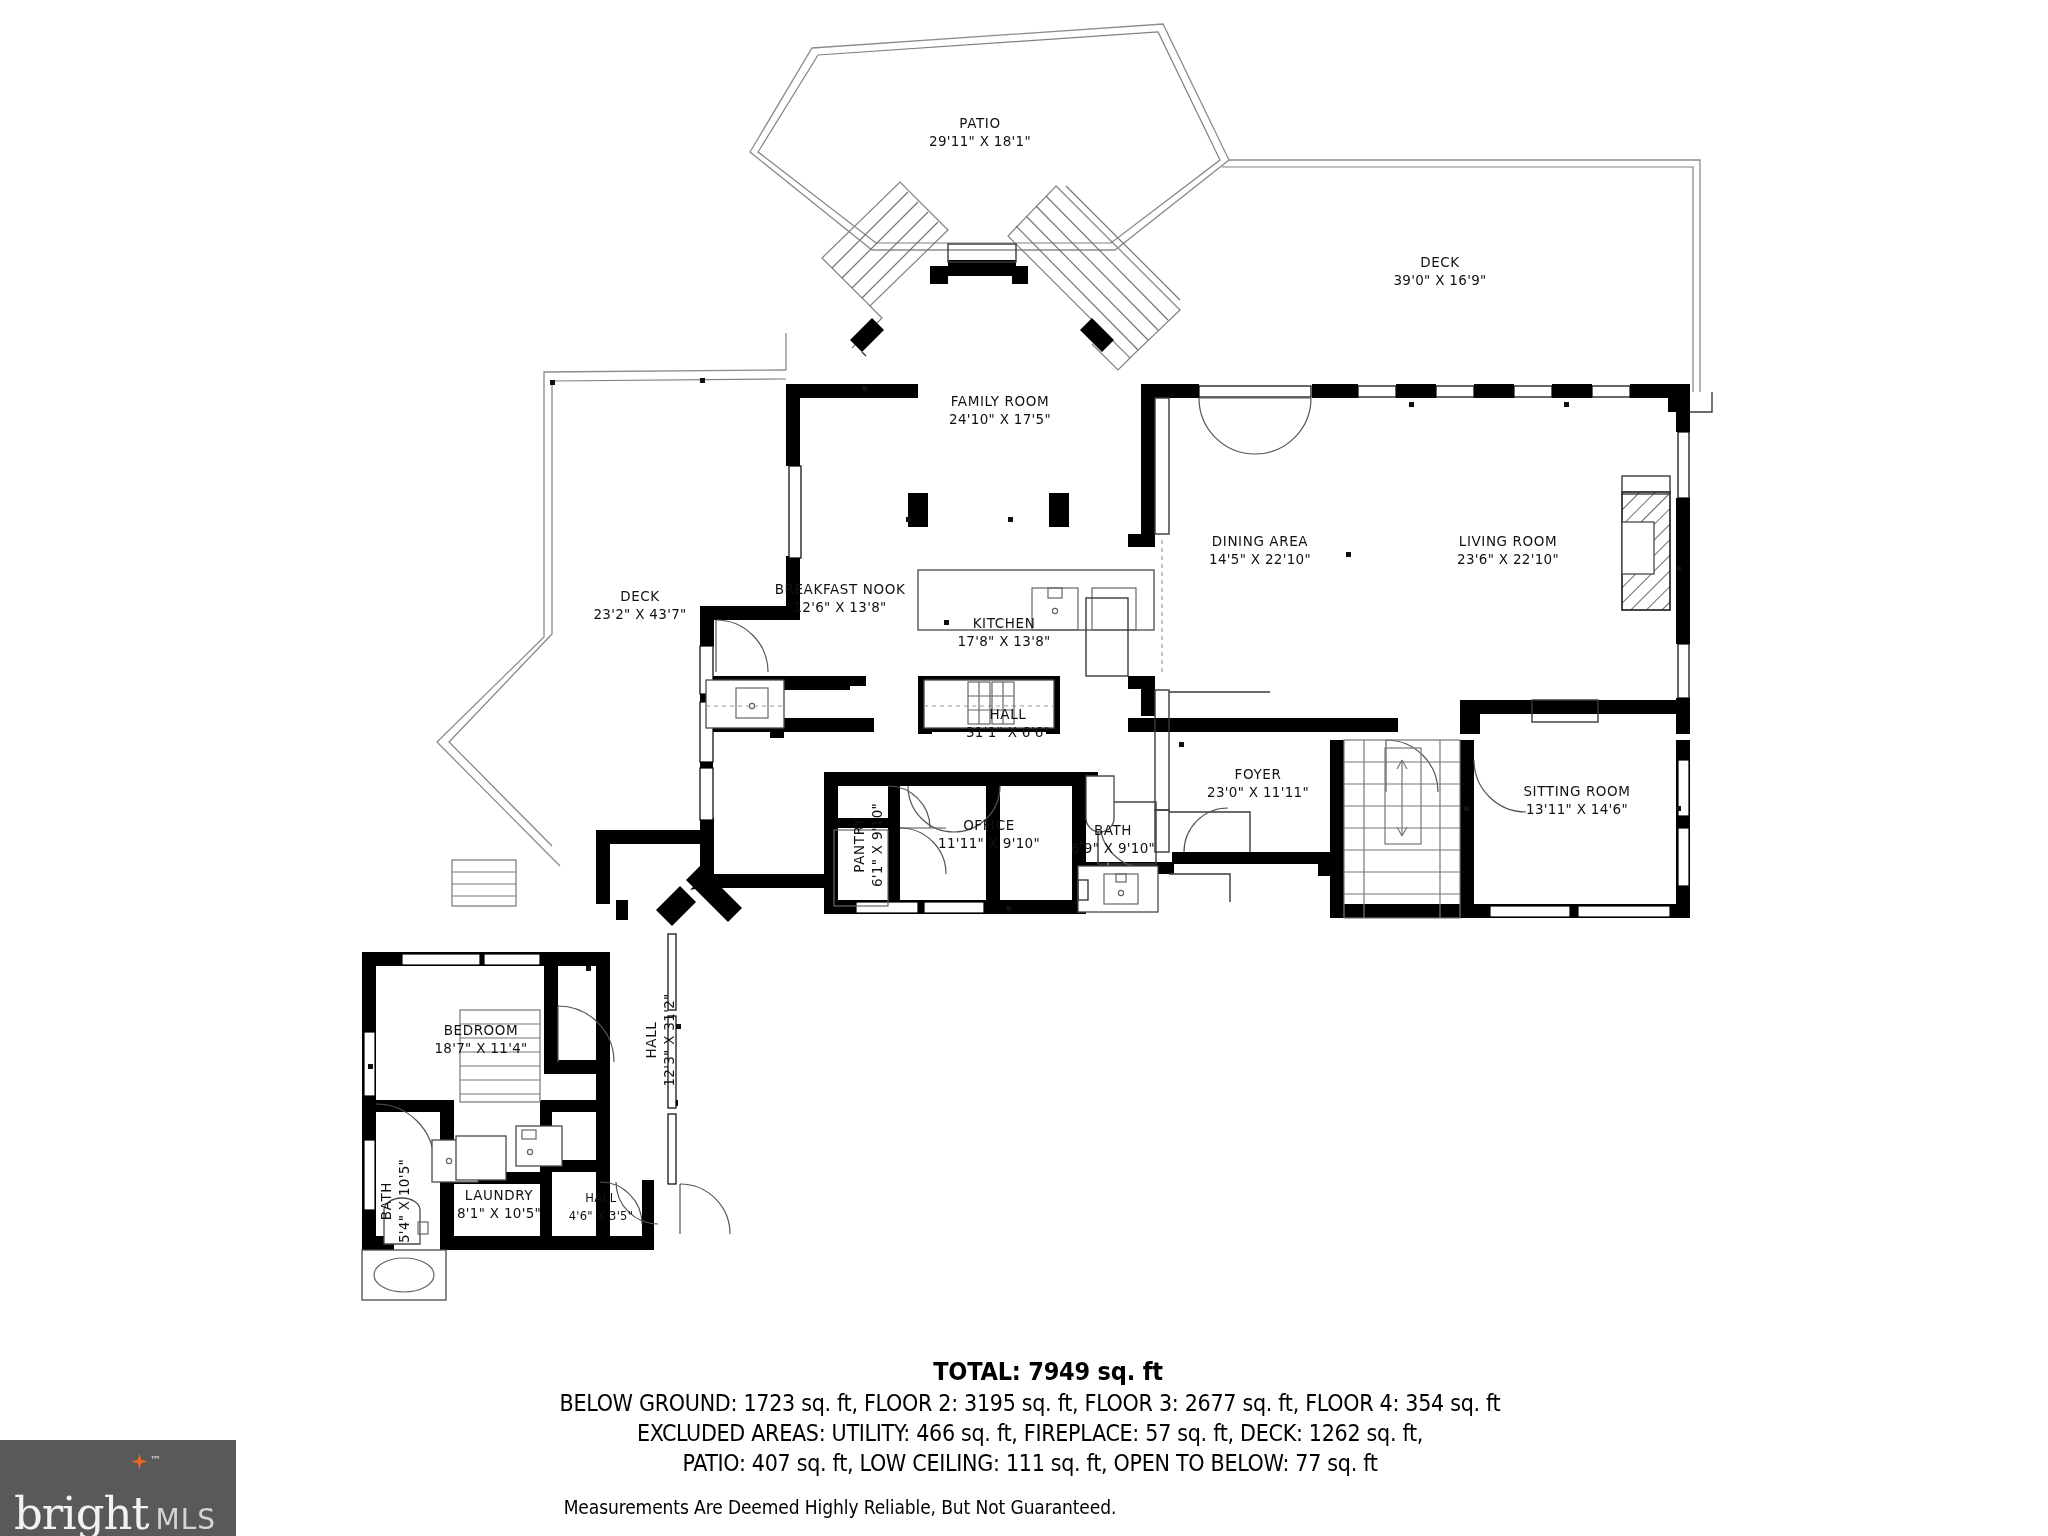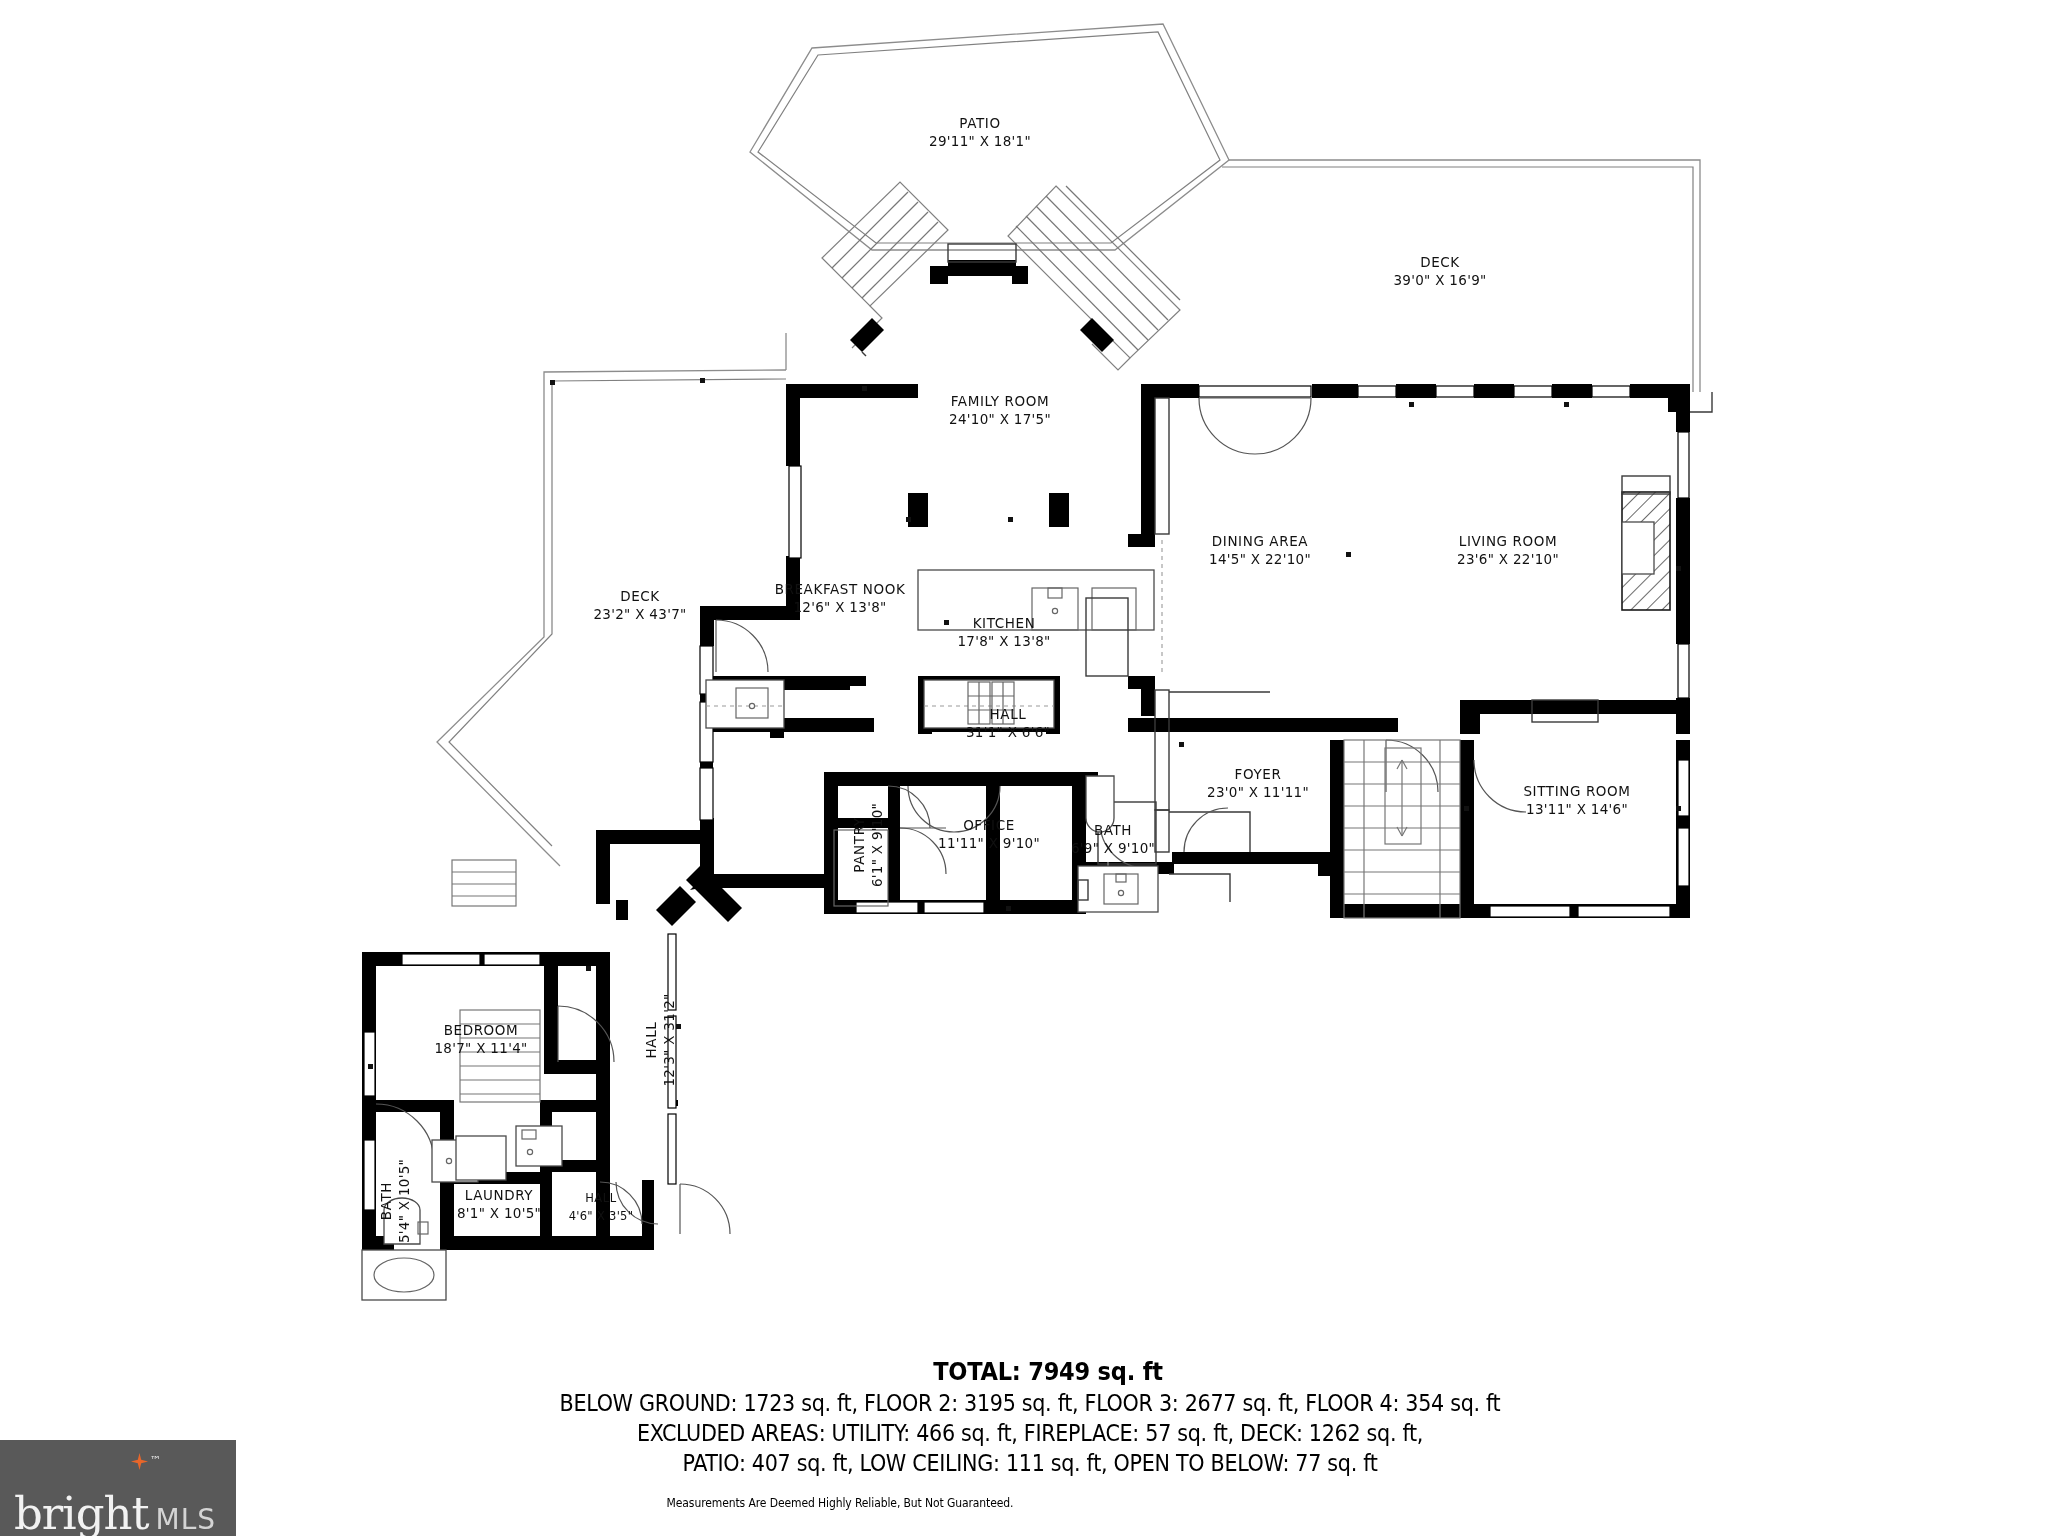--- a/index.html
+++ b/index.html
@@ -81,21 +81,21 @@
     line-height: 1.30;
     margin: 0;
     padding-left: 12px;
   }
   #disclaimer {
     position: absolute;
     left: 0;
     top: 1496px;
     width: 1680px;
     text-align: center;
-    font-size: 12px;
+    font-size: 19px;
     letter-spacing: -0.1px;
     font-family: "DejaVu Sans Condensed", "DejaVu Sans", "Liberation Sans", sans-serif;
   }
 
   
   #logo {
     position: absolute;
     left: 0;
     bottom: 0;
     width: 236px;

